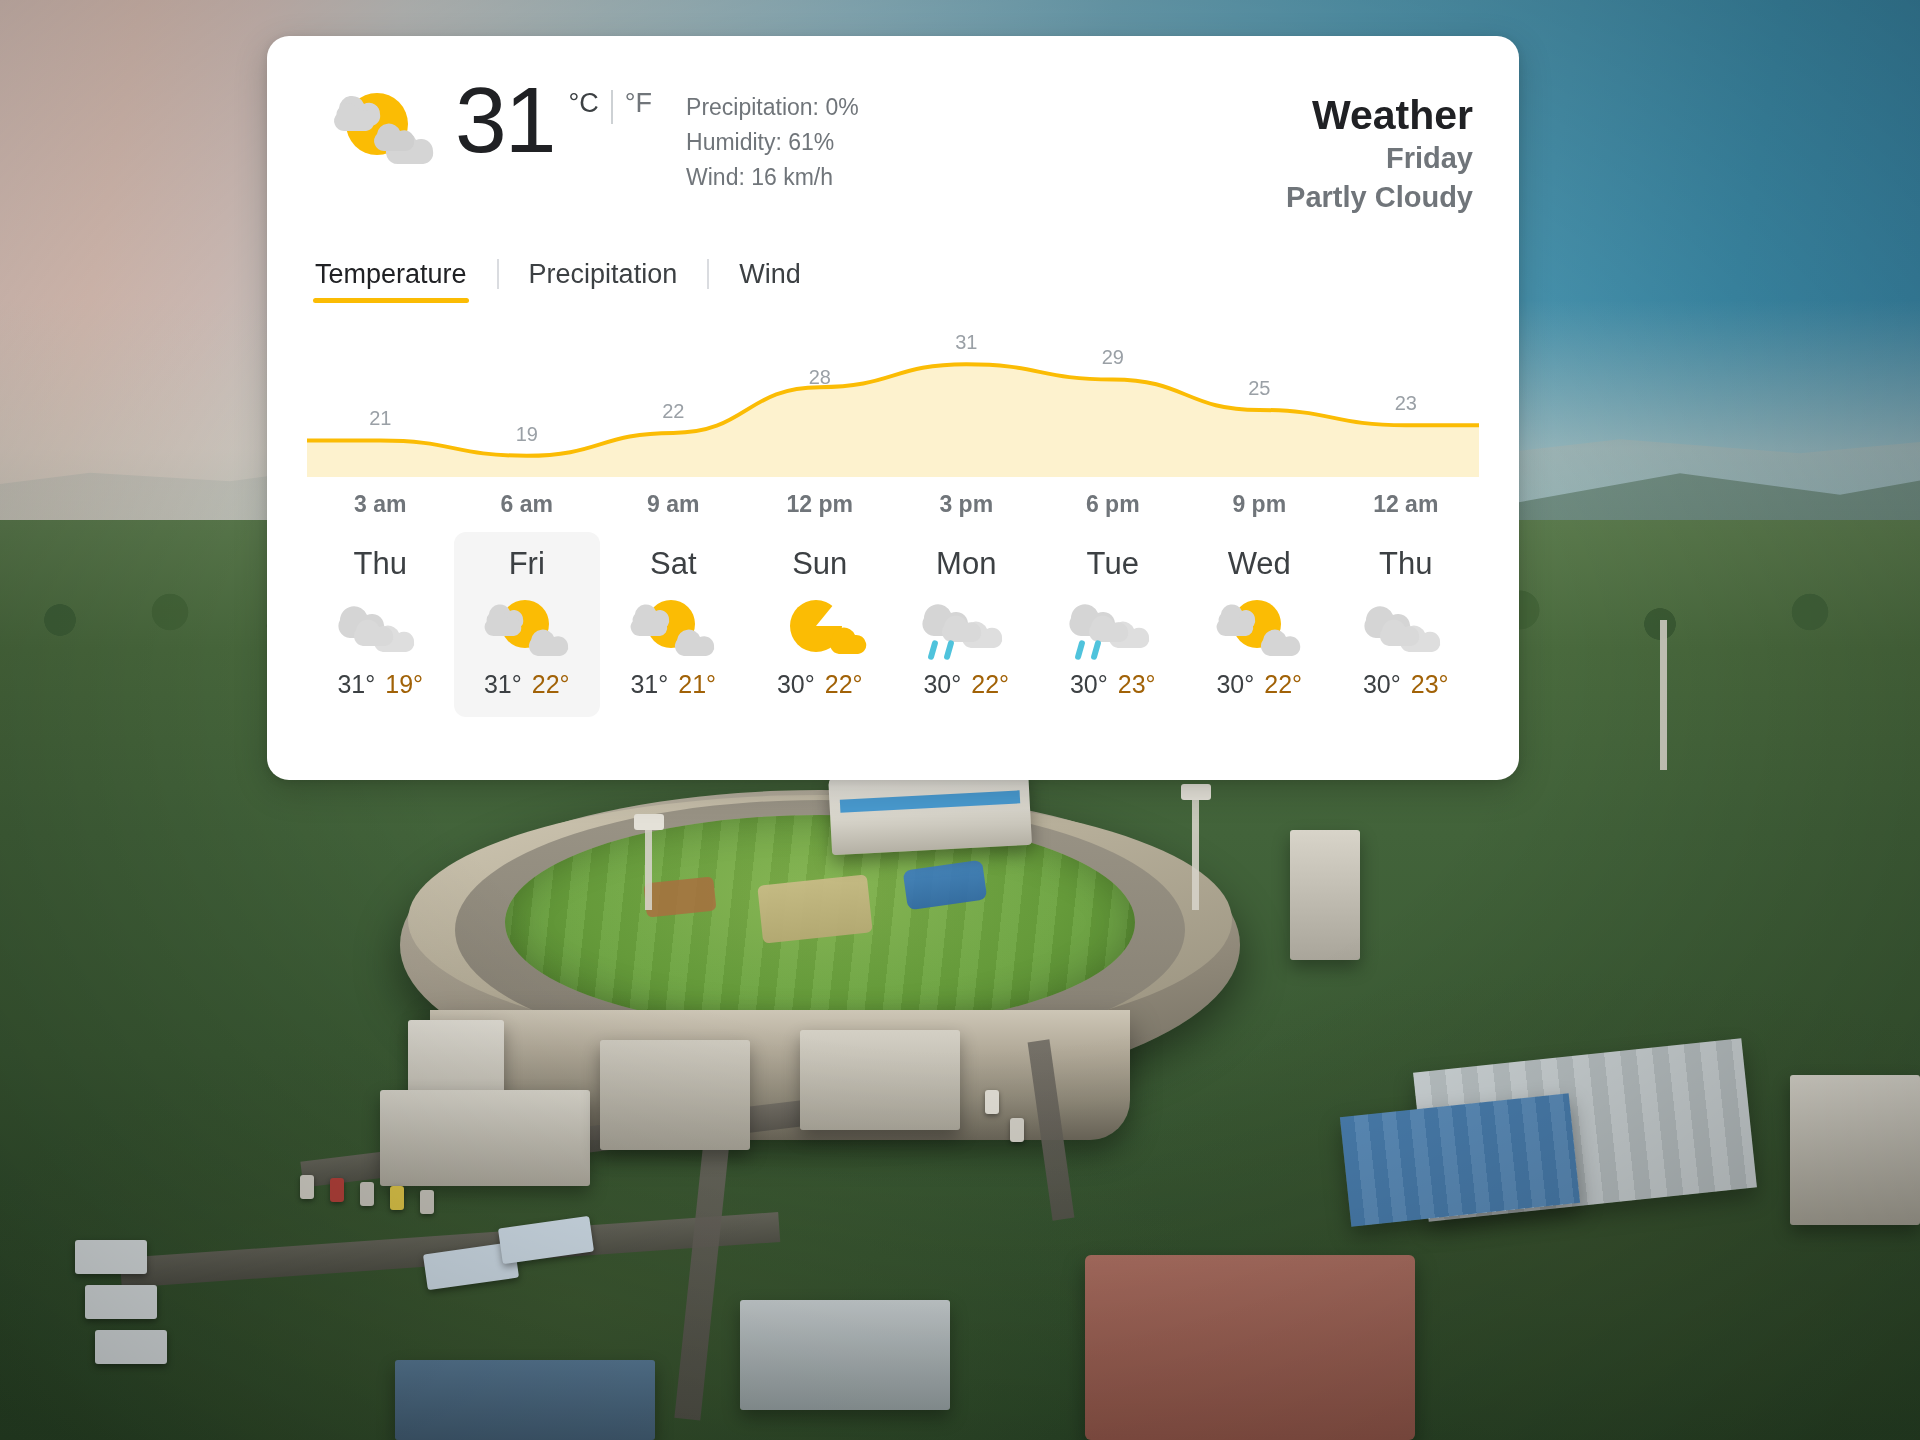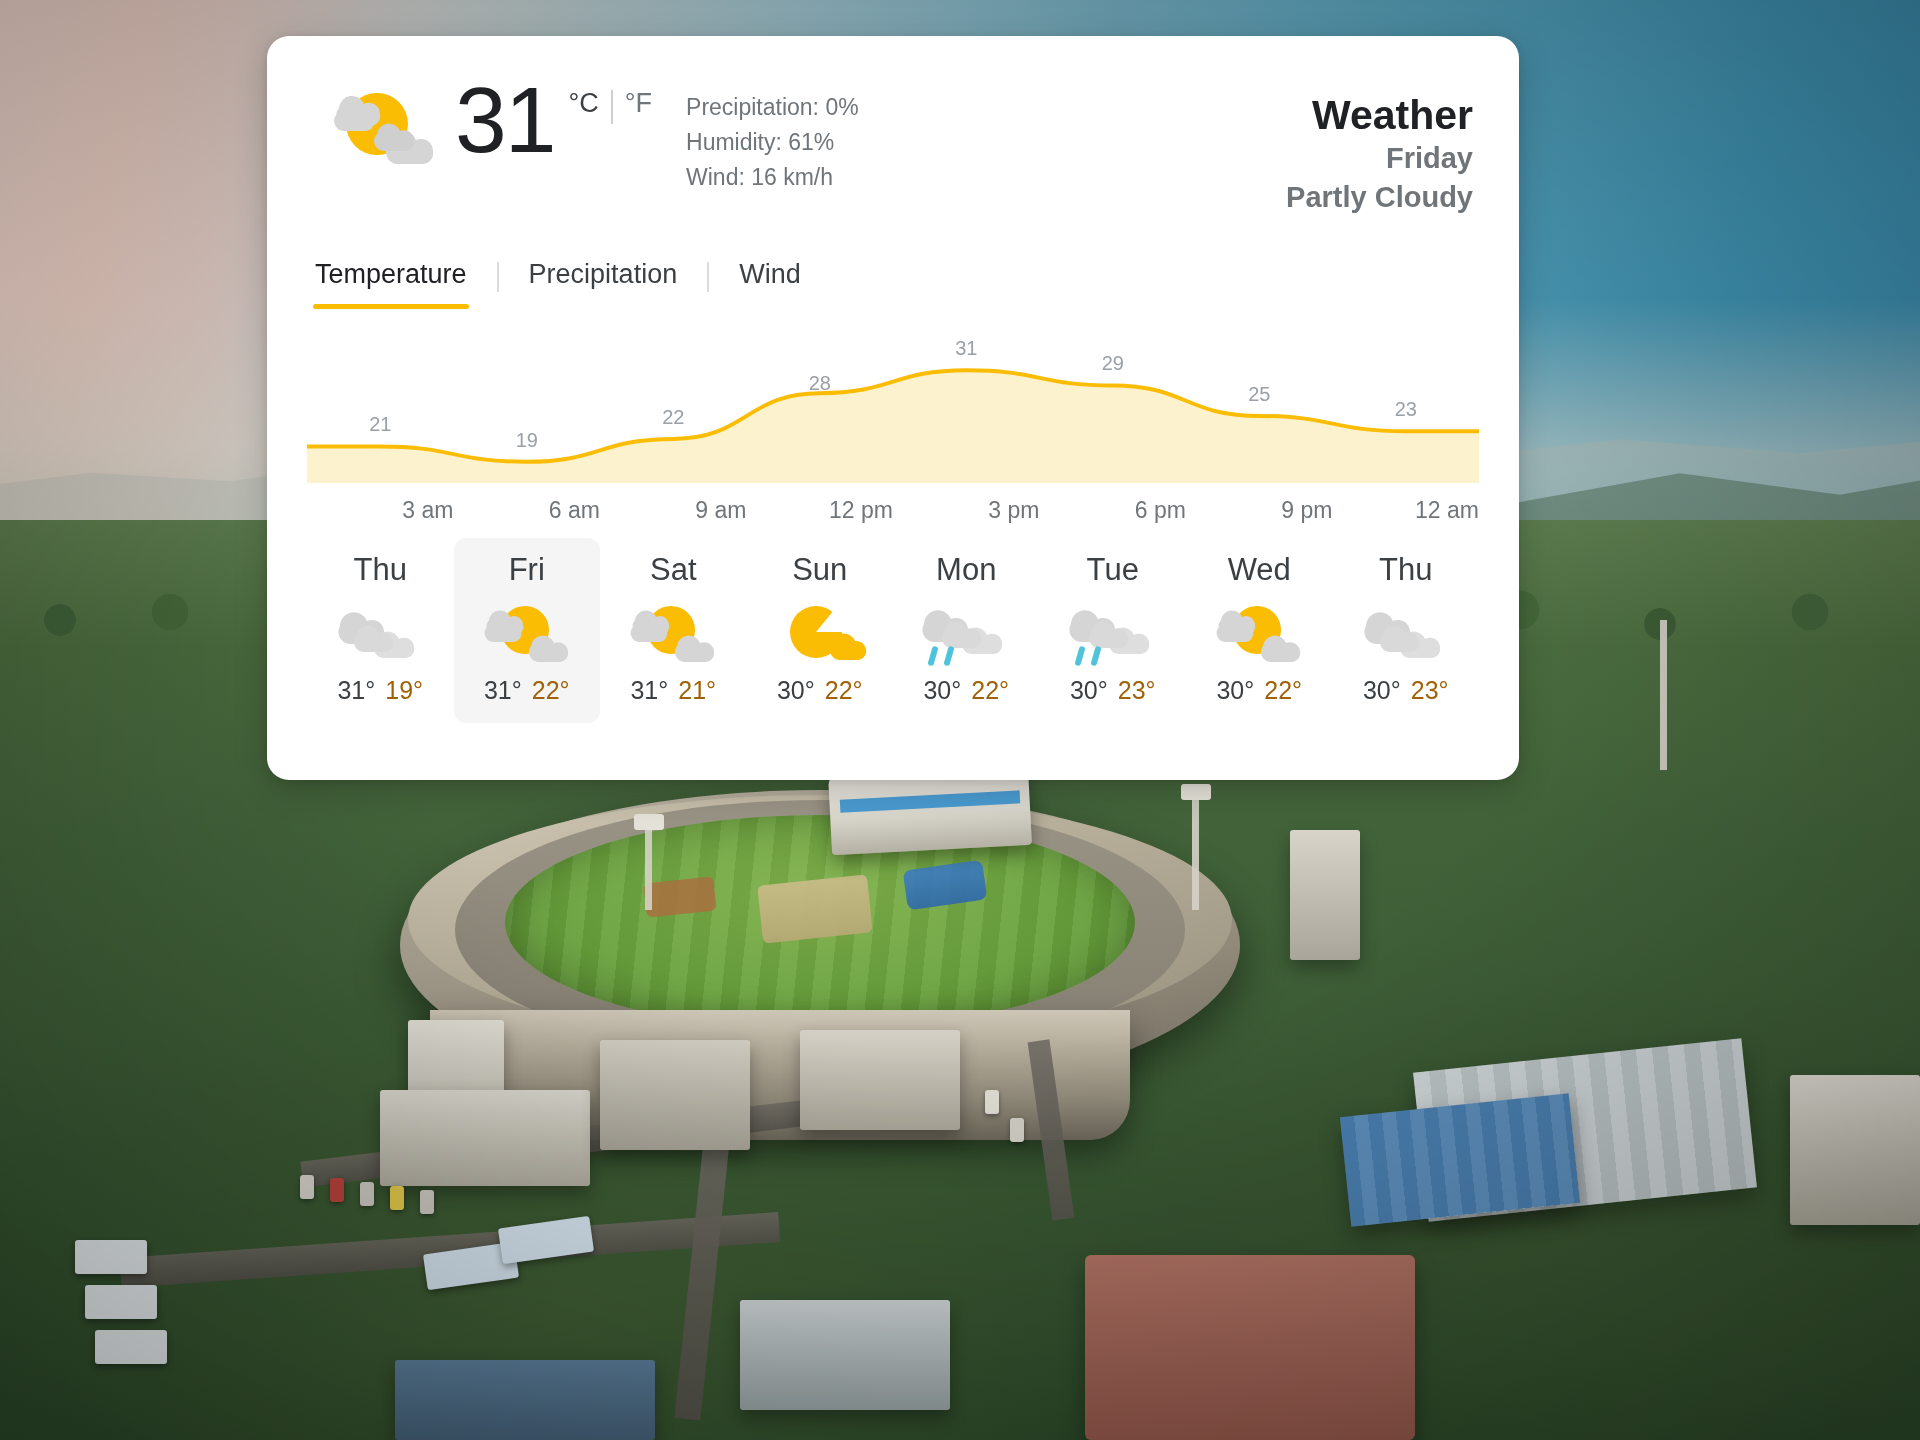--- a/index.html
+++ b/index.html
@@ -177,41 +177,41 @@
   .head-right {
     margin-left: auto; text-align: right; padding-top: 14px; padding-right: 6px; font-weight: bold;
   }
   .head-title { font-size: 41px; color: #202124; line-height: 1.15; }
   .head-day { font-size: 29px; color: #70757a; line-height: 1.34; }
   .head-cond { font-size: 29px; color: #70757a; line-height: 1.34; }
 
   
   .tabs { display: flex; align-items: center; margin-top: 42px; margin-left: 6px; }
   .tab {
-    font-size: 27px; color: #3c4043; padding: 0 2px 19px; position: relative; cursor: pointer;
+    font-size: 27px; color: #3c4043; padding: 0 2px 13px; position: relative; cursor: pointer;
   }
   .tab.active { color: #202124; }
   .tab.active::after {
     content: ""; position: absolute; left: 0; right: 0; bottom: 0;
     height: 5px; background: #fbbc04; border-radius: 3px;
   }
   .tab-sep { width: 2px; height: 30px; background: #dadce0; margin: 0 28px 13px; }
 
   
   .chart-wrap { position: relative; margin-top: 34px; height: 140px; }
   .chart-wrap svg { display: block; width: 100%; height: 140px; }
   .chart-label {
     position: absolute; font-size: 20px; color: #9aa0a6; transform: translate(-50%, -100%);
     white-space: nowrap;
   }
 
   
   .hours { display: flex; margin-top: 14px; }
   .hour {
-    flex: 1; text-align: right; font-size: 23px; color: #70757a;
+    flex: 1; text-align: center; font-size: 23px; color: #70757a; font-weight: bold;
   }
 
   
   .days { display: flex; margin-top: 14px; }
   .day {
     flex: 1; text-align: center; padding: 14px 0 18px; border-radius: 12px;
   }
   .day.selected { background: #f5f5f5; }
   .day-name { font-size: 31px; color: #3c4043; }
   .day-icon { width: 96px; height: 72px; margin: 10px auto 6px; }

